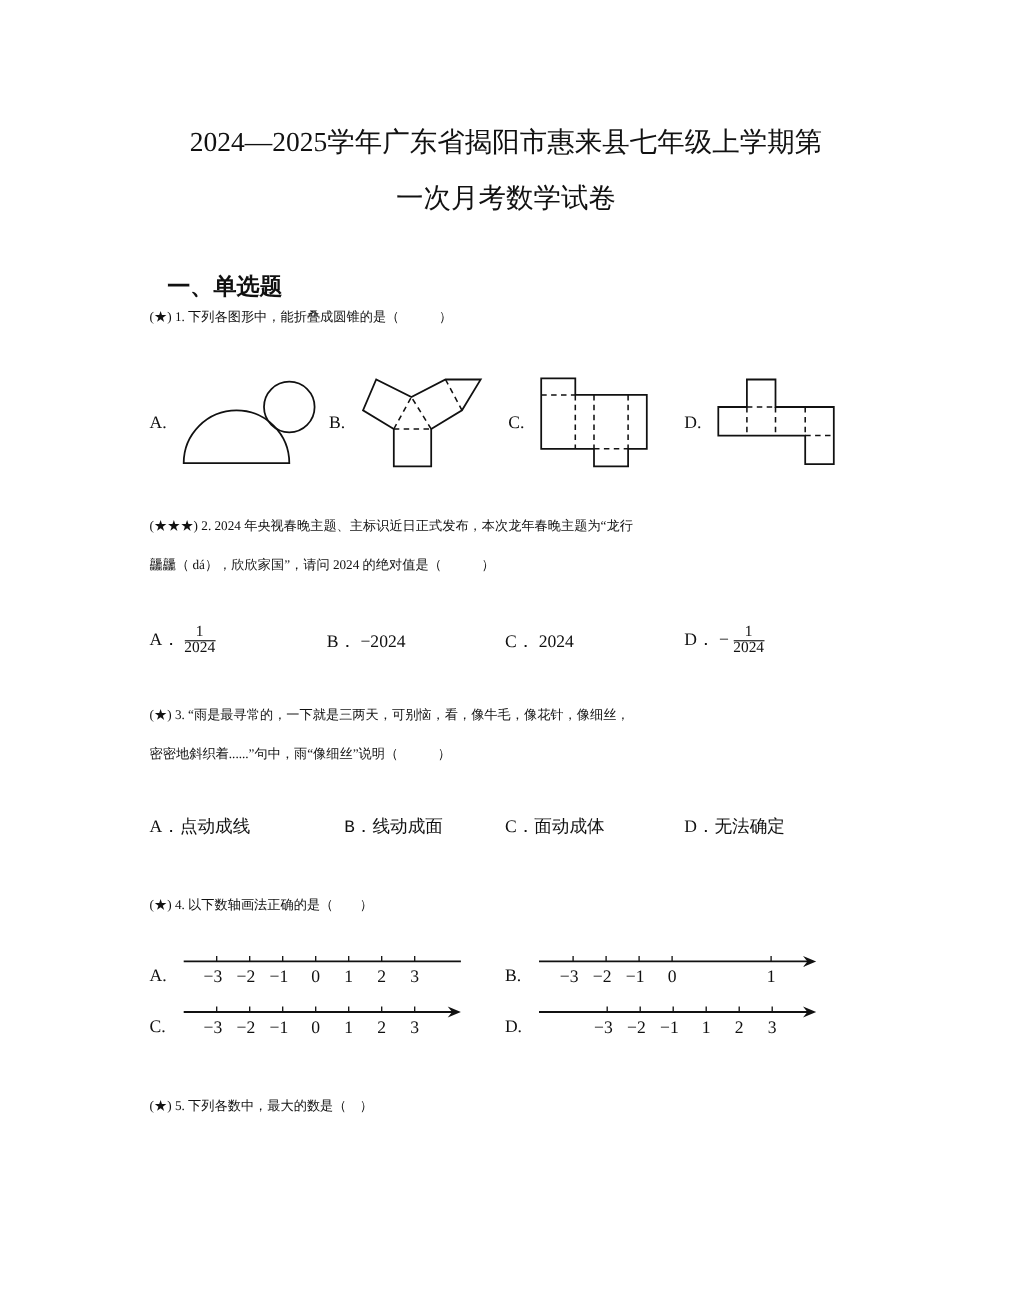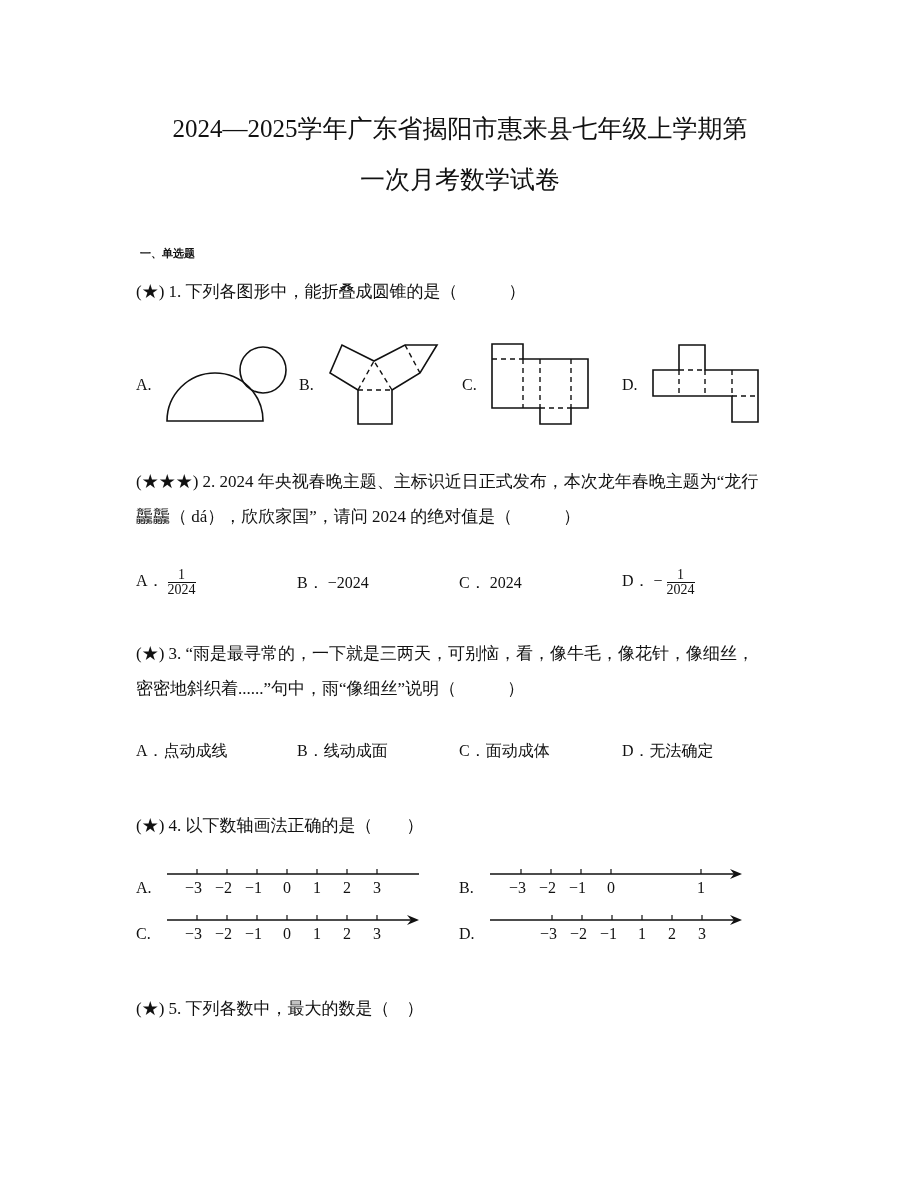--- a/index.html
+++ b/index.html
@@ -1,21 +1,21 @@
 <!DOCTYPE html>
 <html><head>
 <meta charset="utf-8">
 <style>
   html, body { margin: 0; padding: 0; background: #ffffff; }
   body { width: 920px; height: 1191px; position: relative; overflow: hidden;
          font-family: "Liberation Serif", "DejaVu Serif", serif; color: #111; }
   .abs { position: absolute; white-space: nowrap; }
   .title { font-weight: normal; font-size: 25px; left: 0; width: 920px; text-align: center; }
-  .section { font-weight: bold; font-size: 11px; left: 140px; top: 246px; }
-  .q { font-size: 17px; left: 136px; }
+  .section { font-weight: bold; font-size: 21px; left: 152px; top: 246px; }
+  .q { font-size: 12px; left: 136px; }
   .opt { font-size: 16px; }
   .frac { display: inline-block; vertical-align: middle; text-align: center; font-size: 14px; line-height: 14px; }
   .frac .num { display: block; border-bottom: 1px solid #111; padding: 0 1px; }
   .frac .den { display: block; }
   svg.fig { position: absolute; overflow: visible; }
   svg.fig * { fill: none; stroke: #111; stroke-width: 1.6; }
   svg.fig .dash { stroke-dasharray: 5 4; stroke-width: 1.4; }
   svg.fig text { fill: #111; stroke: none; font-family: "Liberation Serif", serif; font-size: 16px; }
   svg.fig .arrow { fill: #111; stroke: none; }
 </style>
@@ -100,21 +100,21 @@
 
 <div class="abs q" style="top:642px;">
   <span>(★)</span>
   <span>3. “雨是最寻常的，一下就是三两天，可别恼，看，像牛毛，像花针，像细丝，</span>
 </div>
 <div class="abs q" style="top:677px;">密密地斜织着......”句中，雨“像细丝”说明（　　　）</div>
 
 <div class="abs opt" style="left:136px;top:741px;text-align:right;">
   <span>A．</span><span>点动成线</span>
 </div>
-<div class="abs opt" style="left:297px;top:741px;">
+<div class="abs opt" style="left:313px;top:741px;font-family:Liberation Mono, monospace;">
   <span>B．</span><span>线动成面</span>
 </div>
 <div class="abs opt" style="left:459px;top:741px;">
   <span>C．</span><span>面动成体</span>
 </div>
 <div class="abs opt" style="left:622px;top:741px;">
   <span>D．</span><span>无法确定</span>
 </div>
 
 <div class="abs q" style="top:786px;margin-top:28px;">

